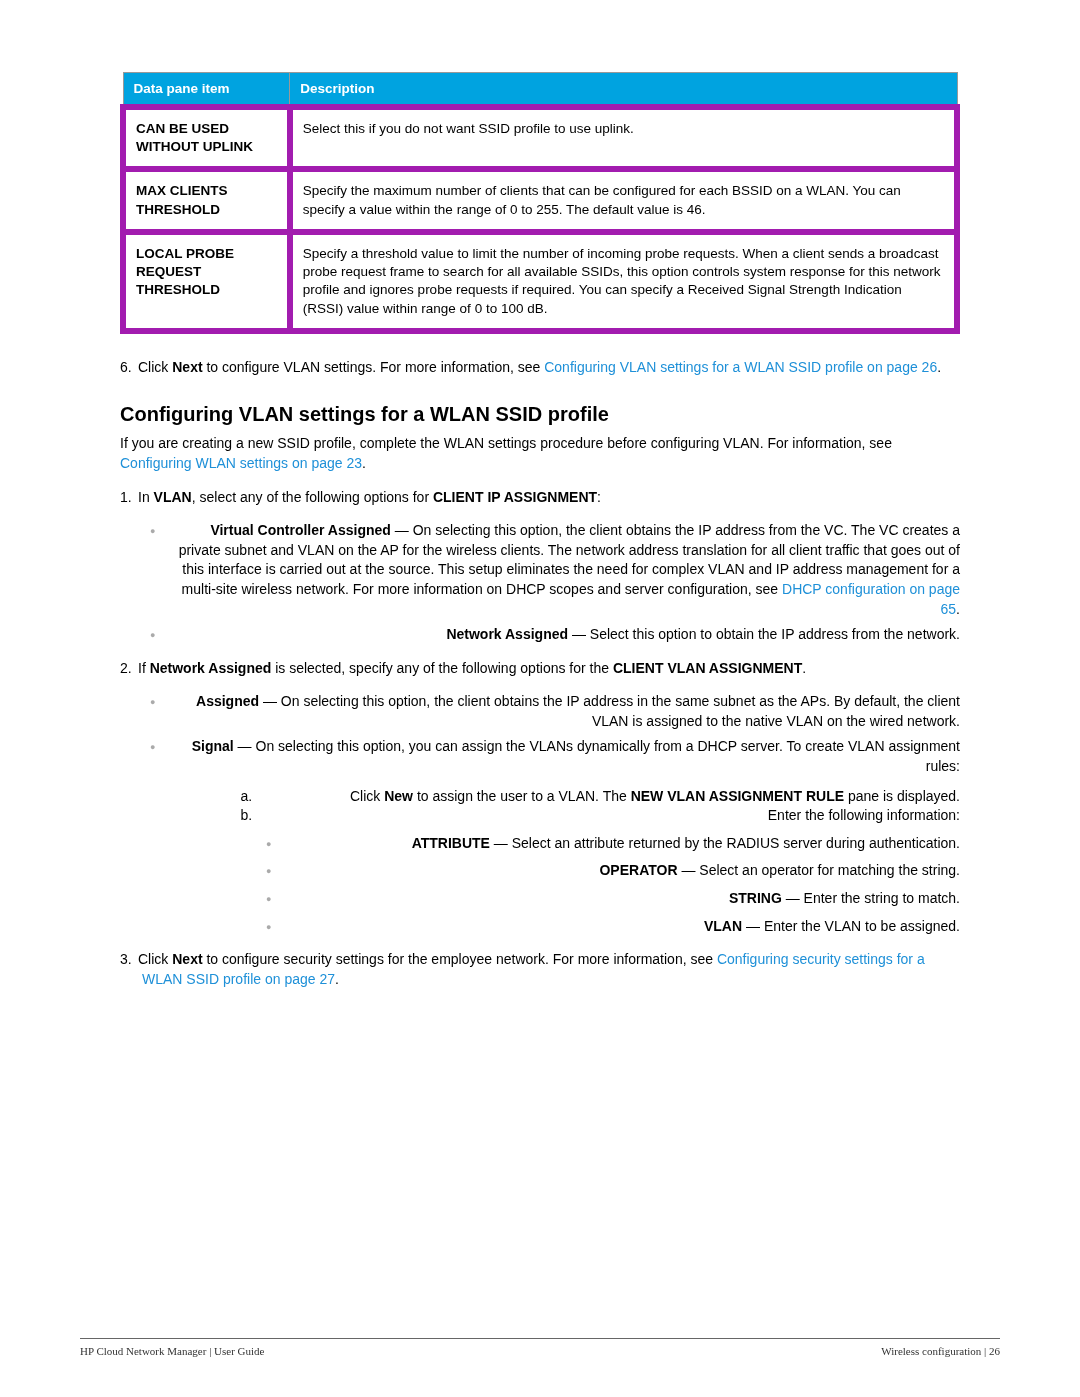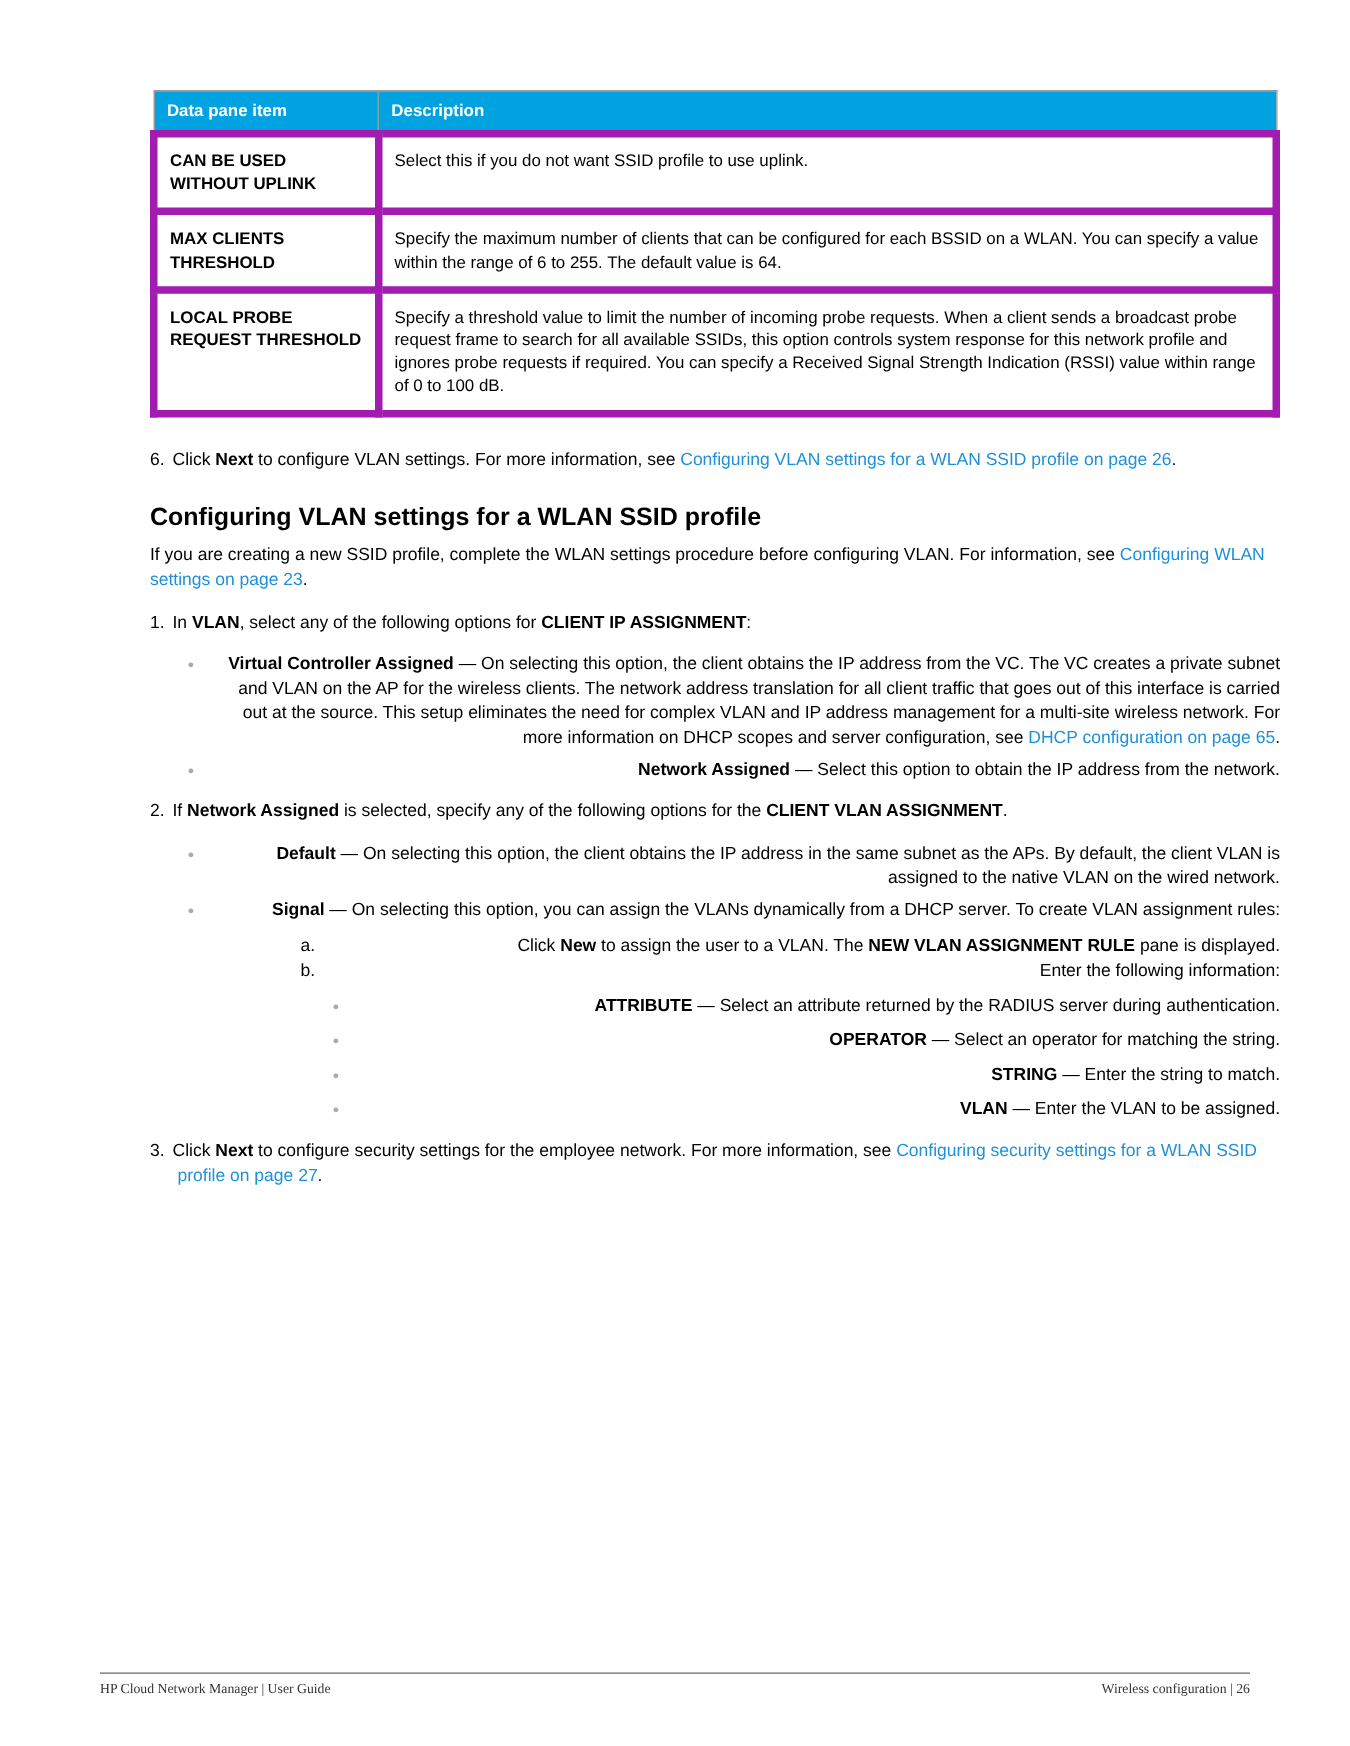--- a/index.html
+++ b/index.html
@@ -5,21 +5,21 @@
   body {
     margin: 0;
     padding: 0;
     font-family: Arial, Helvetica, sans-serif;
     font-size: 14px;
     color: #000;
     background: #fff;
     width: 1080px;
   }
   .page {
-    padding: 72px 56px 40px 120px;
+    padding: 72px 120px 40px 120px;
     box-sizing: border-box;
     min-height: 1397px;
     position: relative;
   }
   table.data-table {
     border-collapse: collapse;
     width: 100%;
     margin-bottom: 24px;
     font-size: 13.5px;
   }
@@ -136,21 +136,21 @@
         <th>Description</th>
       </tr>
     </thead>
     <tbody>
       <tr>
         <td class="label-cell">CAN BE USED WITHOUT UPLINK</td>
         <td>Select this if you do not want SSID profile to use uplink.</td>
       </tr>
       <tr>
         <td class="label-cell">MAX CLIENTS THRESHOLD</td>
-        <td>Specify the maximum number of clients that can be configured for each BSSID on a WLAN. You can specify a value within the range of 6 to 255. The default value is 64.</td>
+        <td>Specify the maximum number of clients that can be configured for each BSSID on a WLAN. You can specify a value within the range of 0 to 255. The default value is 46.</td>
       </tr>
       <tr>
         <td class="label-cell">LOCAL PROBE REQUEST THRESHOLD</td>
         <td>Specify a threshold value to limit the number of incoming probe requests. When a client sends a broadcast probe request frame to search for all available SSIDs, this option controls system response for this network profile and ignores probe requests if required. You can specify a Received Signal Strength Indication (RSSI) value within range of 0 to 100 dB.</td>
       </tr>
     </tbody>
   </table>
 
   <div class="step-text">
     <span class="step-num">6.</span><span>Click </span><b>Next</b><span> to configure VLAN settings. For more information, see </span><a class="link">Configuring VLAN settings for a WLAN SSID profile on page 26</a><span>.</span>
@@ -175,21 +175,21 @@
       <b>Network Assigned</b><span> — </span><span>Select this option to obtain the IP address from the network.</span>
     </li>
   </ul>
 
   <div class="step-text">
     <span class="step-num">2.</span><span>If </span><b>Network Assigned</b><span> is selected, specify any of the following options for the </span><b>CLIENT VLAN ASSIGNMENT</b><span>.</span>
   </div>
 
   <ul class="bullets">
     <li>
-      <b>Default</b><span> — </span><span>On selecting this option, the client obtains the IP address in the same subnet as the APs. By default, the client VLAN is assigned to the native VLAN on the wired network.</span>
+      <b>Assigned</b><span> — </span><span>On selecting this option, the client obtains the IP address in the same subnet as the APs. By default, the client VLAN is assigned to the native VLAN on the wired network.</span>
     </li>
     <li>
       <b>Signal</b><span> — </span><span>On selecting this option, you can assign the VLANs dynamically from a DHCP server. To create VLAN assignment rules:</span>
 
       <ol class="sub-alpha">
         <li>
           <span>Click </span><b>New</b><span> to assign the user to a VLAN. The </span><b>NEW VLAN ASSIGNMENT RULE</b><span> pane is displayed.</span>
         </li>
         <li>
           <span>Enter the following information:</span>

